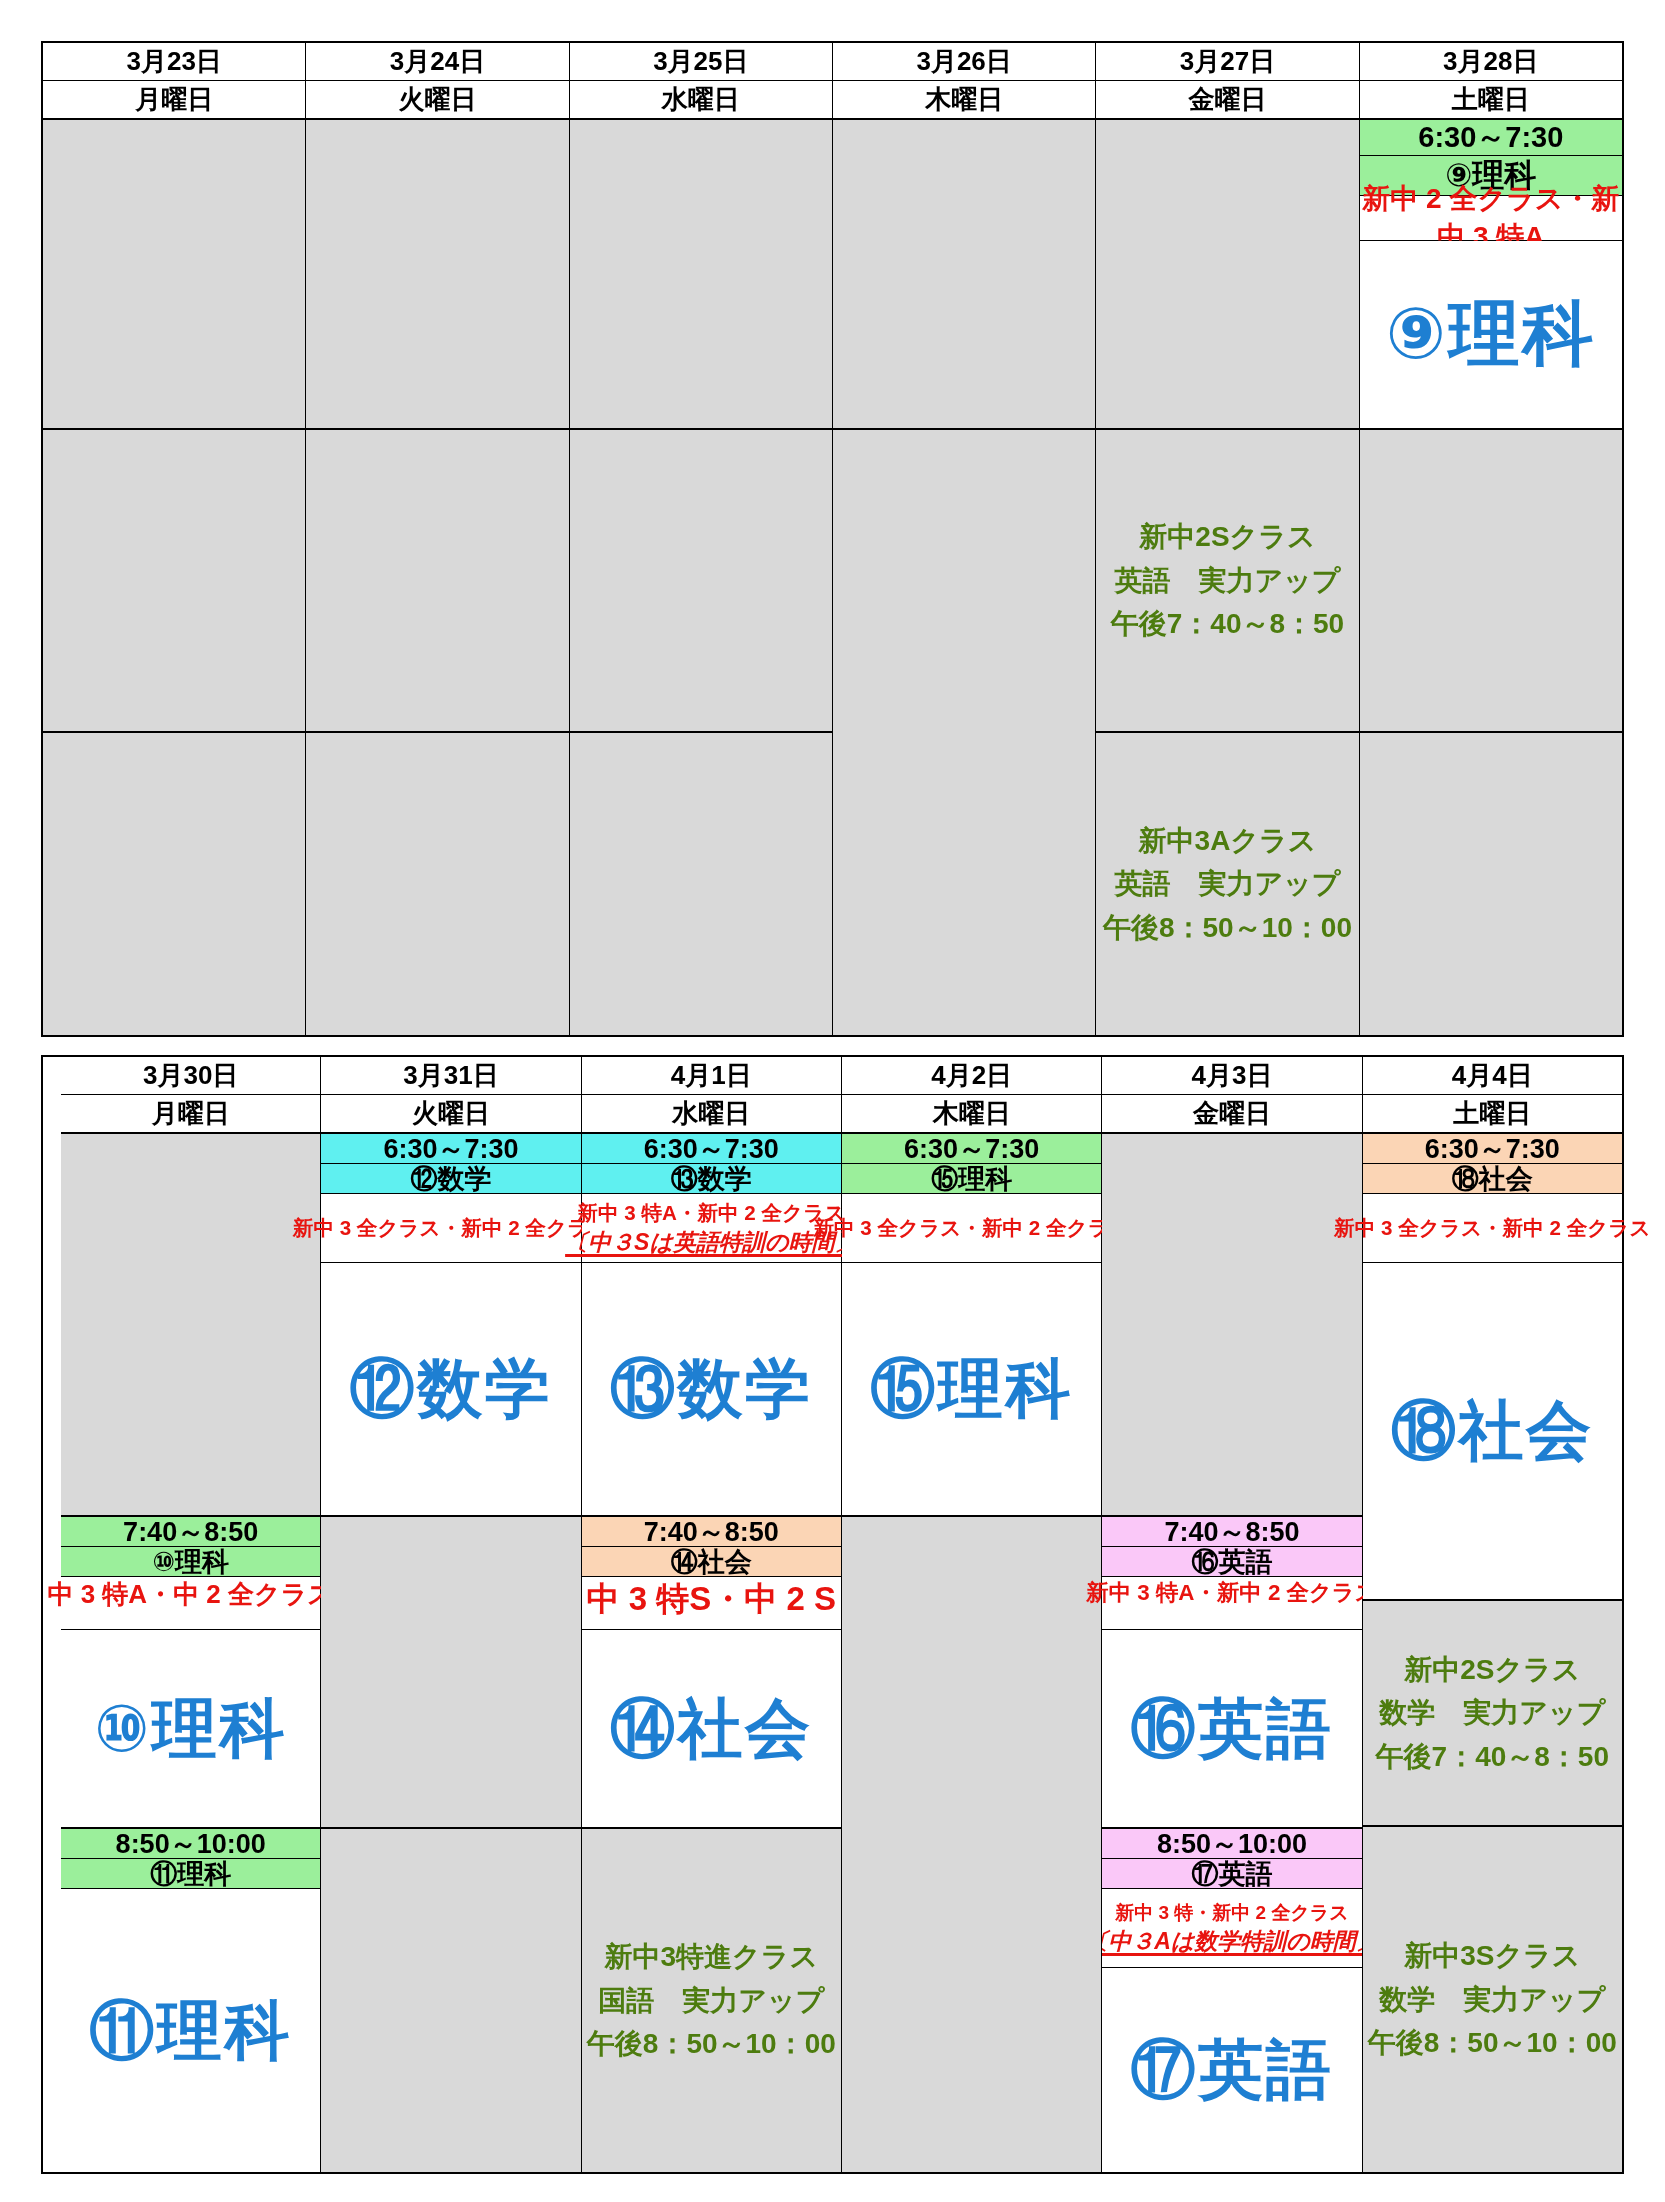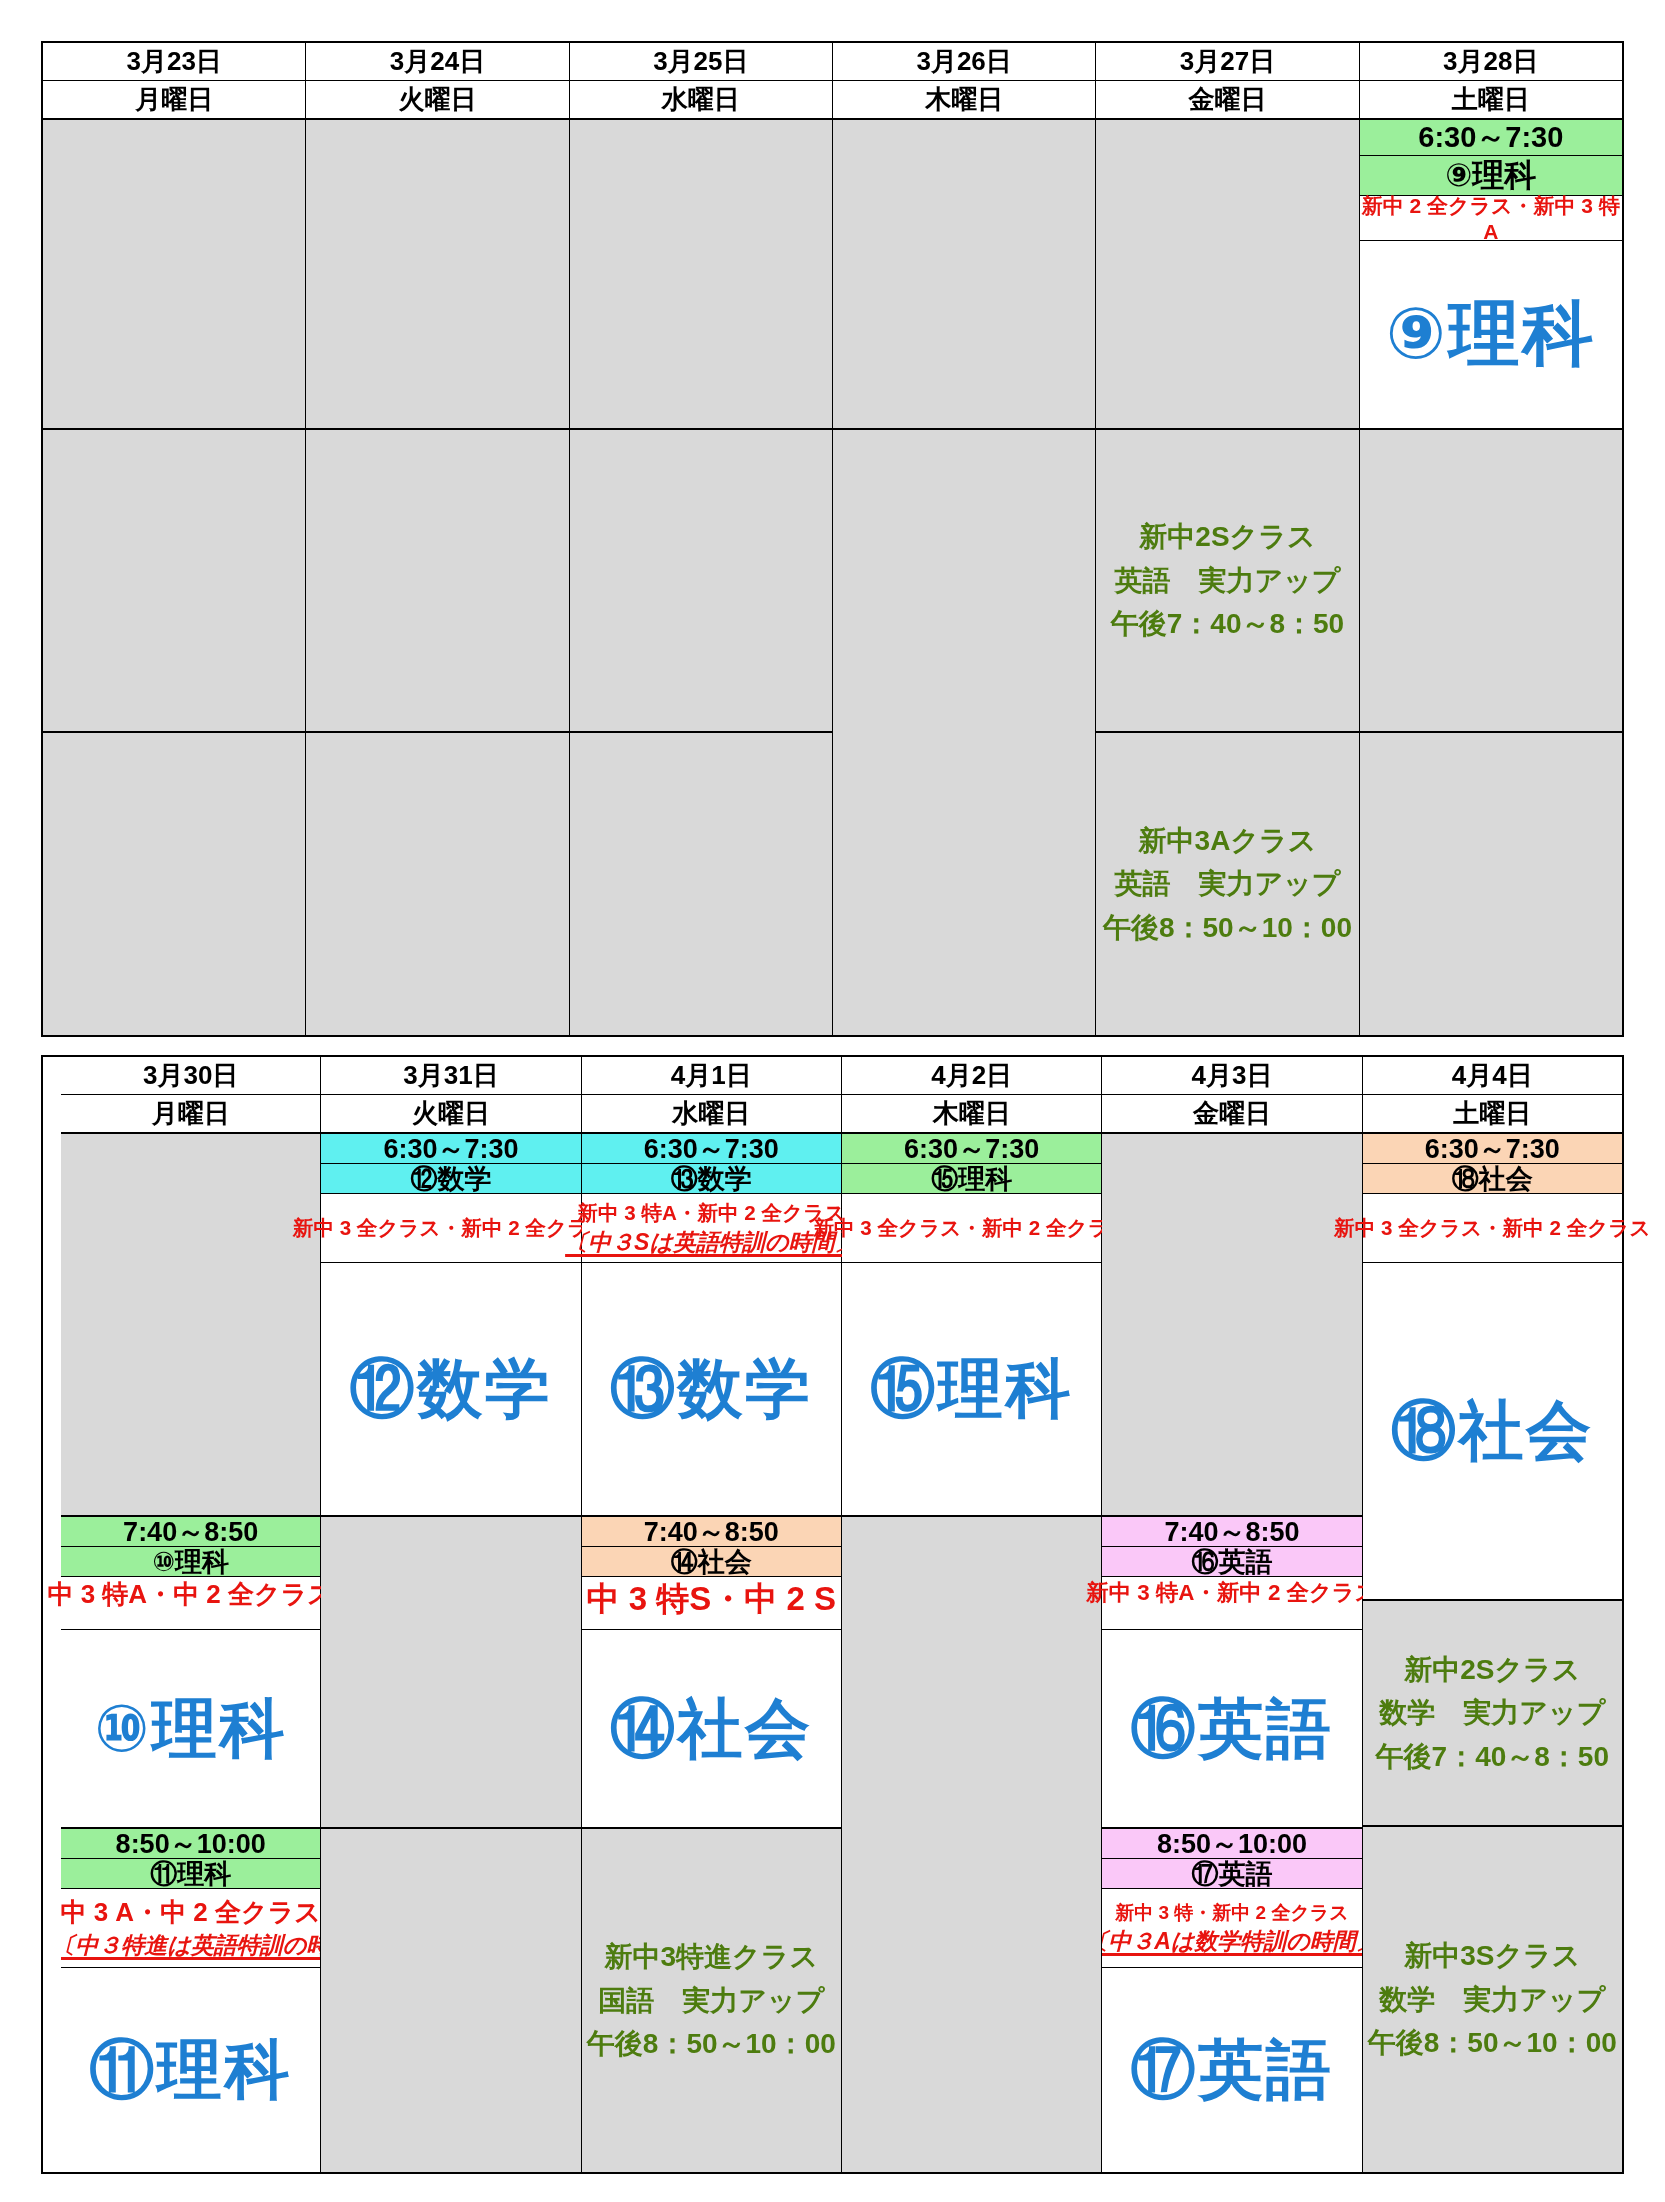--- a/index.html
+++ b/index.html
@@ -22,21 +22,21 @@
   .fill{flex:1 1 auto;border-bottom:none;}
   .gray{background:#D9D9D9;}
   .band{flex-shrink:0;display:flex;align-items:center;justify-content:center;
         border-bottom:1.7px solid #000;font-weight:bold;box-sizing:border-box;}
   .bg-green{background:#9BEF9B;}
   .bg-cyan{background:#5FF0F0;}
   .bg-orange{background:#FBD5B5;}
   .bg-pink{background:#FAC8F8;}
   .t1time{height:36px;font-size:29px;}
   .t1subj{height:40px;font-size:32px;}
-  .t1label{height:45px;font-size:21px;font-weight:bold;color:#E8140F;background:#fff;}
+  .t1label{height:45px;font-size:28px;font-weight:bold;color:#E8140F;background:#fff;}
   .t2time{height:30px;font-size:27px;}
   .t2subj{height:30px;font-size:27px;}
   .lab80{height:69px;border-bottom:1.7px solid #000;background:#fff;display:flex;flex-direction:column;
          align-items:center;justify-content:center;box-sizing:border-box;flex-shrink:0;}
   .lab62{height:53px;border-bottom:1.7px solid #000;background:#fff;display:flex;flex-direction:column;
          align-items:center;justify-content:flex-start;box-sizing:border-box;flex-shrink:0;}
   .lab92{height:79px;border-bottom:1.7px solid #000;background:#fff;display:flex;flex-direction:column;
          align-items:center;justify-content:center;box-sizing:border-box;flex-shrink:0;overflow:hidden;}
   .classes{color:#E8140F;font-size:20.6px;font-weight:bold;white-space:nowrap;}
   .classes-lg{color:#E8140F;font-size:26px;font-weight:bold;white-space:nowrap;}
@@ -135,24 +135,20 @@
         <div class="lab62">
           <span class="classes-lg">中 3 特A・中 2 全クラス</span>
         </div>
         <div class="bigcell">
           <span class="big">⑩理科</span>
         </div>
       </div>
       <div class="vc fill">
         <div class="band bg-green t2time">8:50～10:00</div>
         <div class="band bg-green t2subj">⑪理科</div>
-        <div class="lab92">
-          <span class="classes-lg">中 3 A・中 2 全クラス</span>
-          <span class="note">〔中３特進は英語特訓の時</span>
-        </div>
         <div class="bigcell">
           <span class="big">⑪理科</span>
         </div>
       </div>
     </div>
 
     <div class="col">
       <div class="c date">3月31日</div>
       <div class="c day">火曜日</div>
       <div class="vc r1b">

